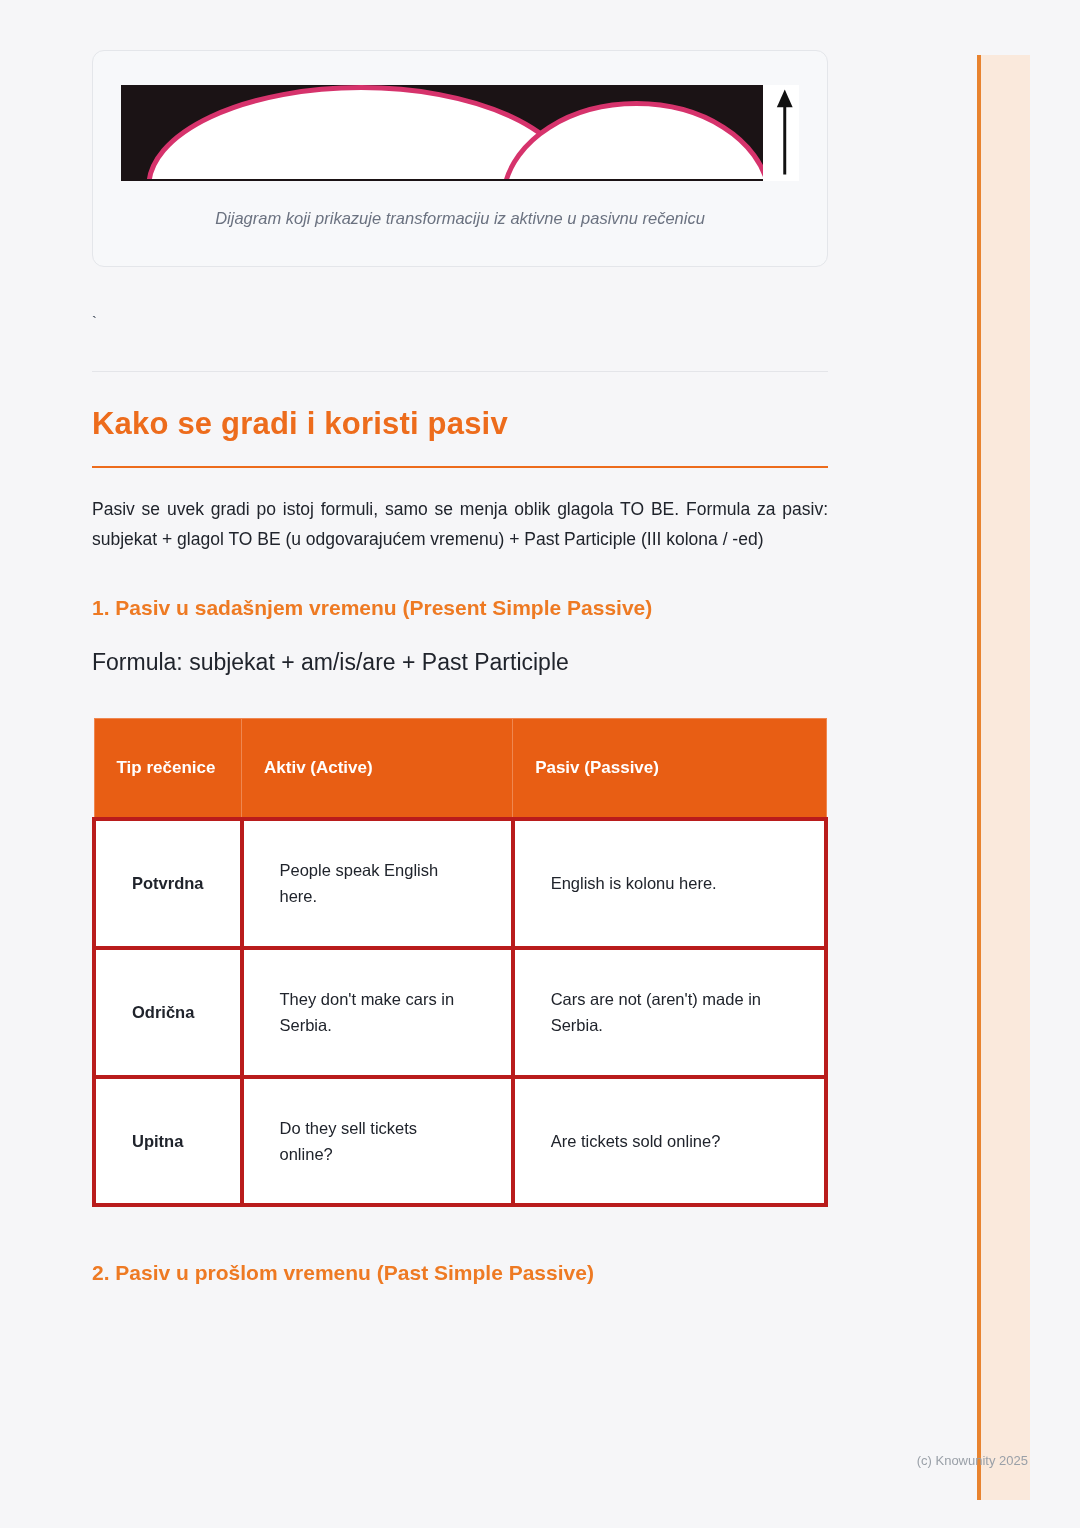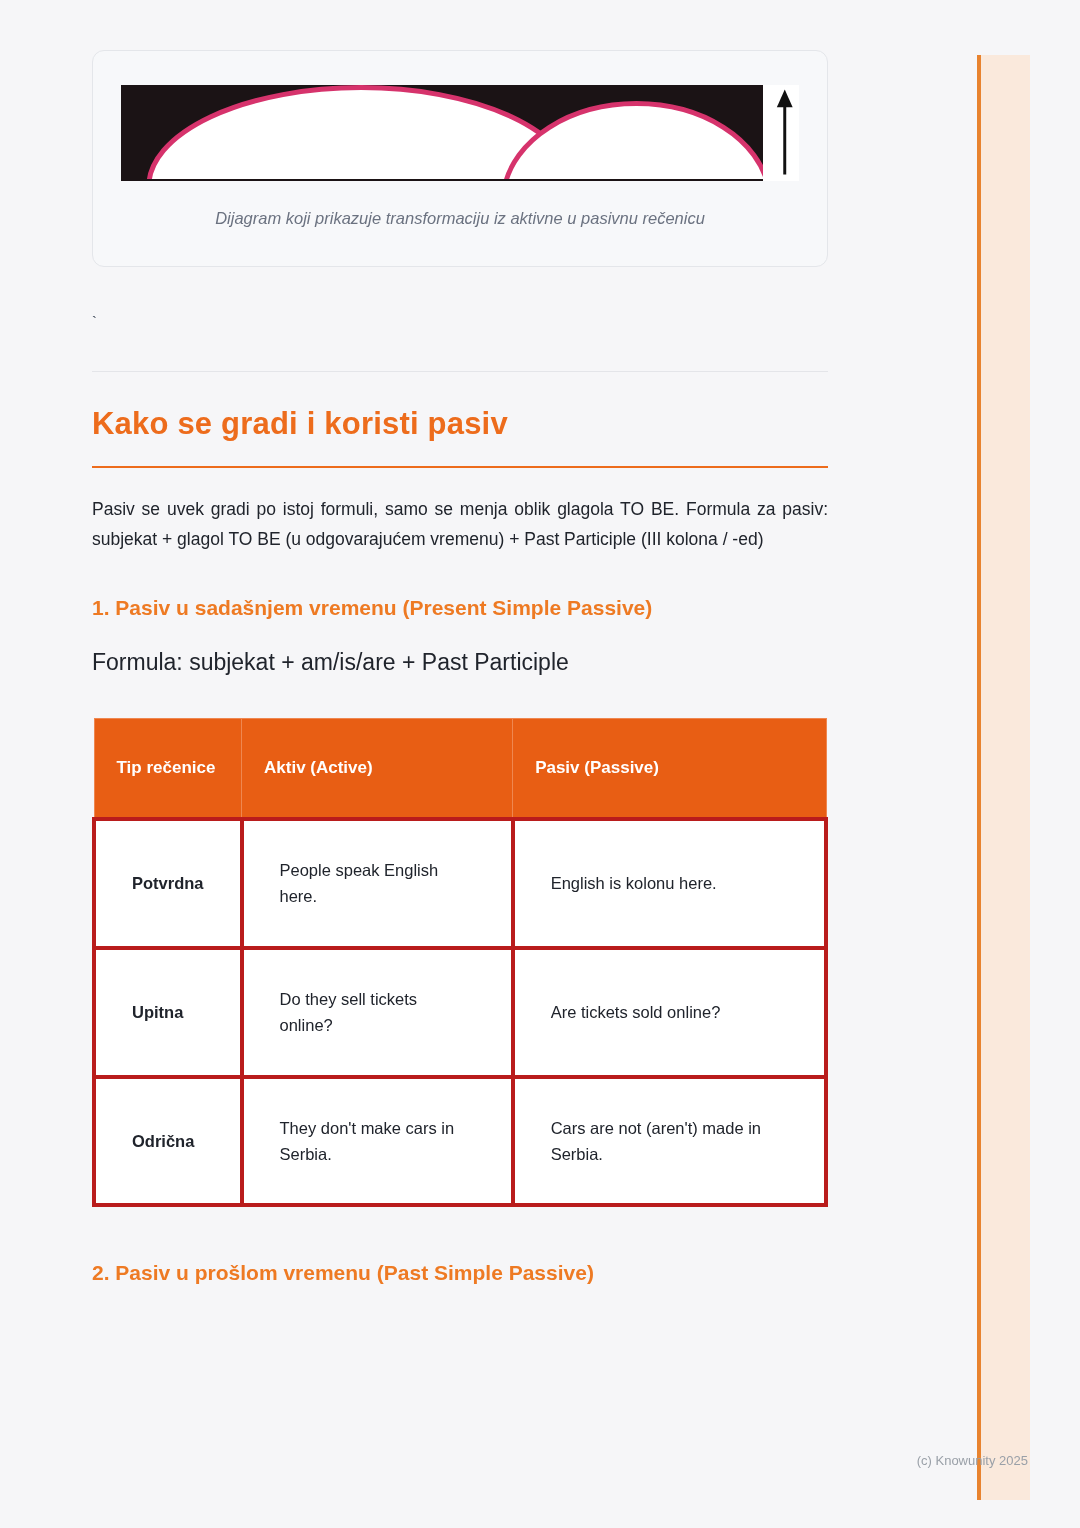--- a/index.html
+++ b/index.html
@@ -120,28 +120,28 @@
           <th>Pasiv (Passive)</th>
         </tr>
       </thead>
       <tbody>
         <tr>
           <td class="rowhead">Potvrdna</td>
           <td>People speak English here.</td>
           <td><span>English </span><b>is kolonu</b><span> here.</span></td>
         </tr>
         <tr>
+          <td class="rowhead">Odrična</td>
+          <td>They don't make cars in Serbia.</td>
+          <td><span>Cars </span><b>are not (aren't) made</b><span> in Serbia.</span></td>
+        </tr>
+        <tr>
           <td class="rowhead">Upitna</td>
           <td>Do they sell tickets online?</td>
           <td><b>Are</b><span> tickets </span><b>sold</b><span> online?</span></td>
-        </tr>
-        <tr>
-          <td class="rowhead">Odrična</td>
-          <td>They don't make cars in Serbia.</td>
-          <td><span>Cars </span><b>are not (aren't) made</b><span> in Serbia.</span></td>
         </tr>
       </tbody>
     </table>
 
     <h2 class="second">2. Pasiv u prošlom vremenu (Past Simple Passive)</h2>
 
   </div>
 
   <div class="footer">(c) Knowunity 2025</div>
 

